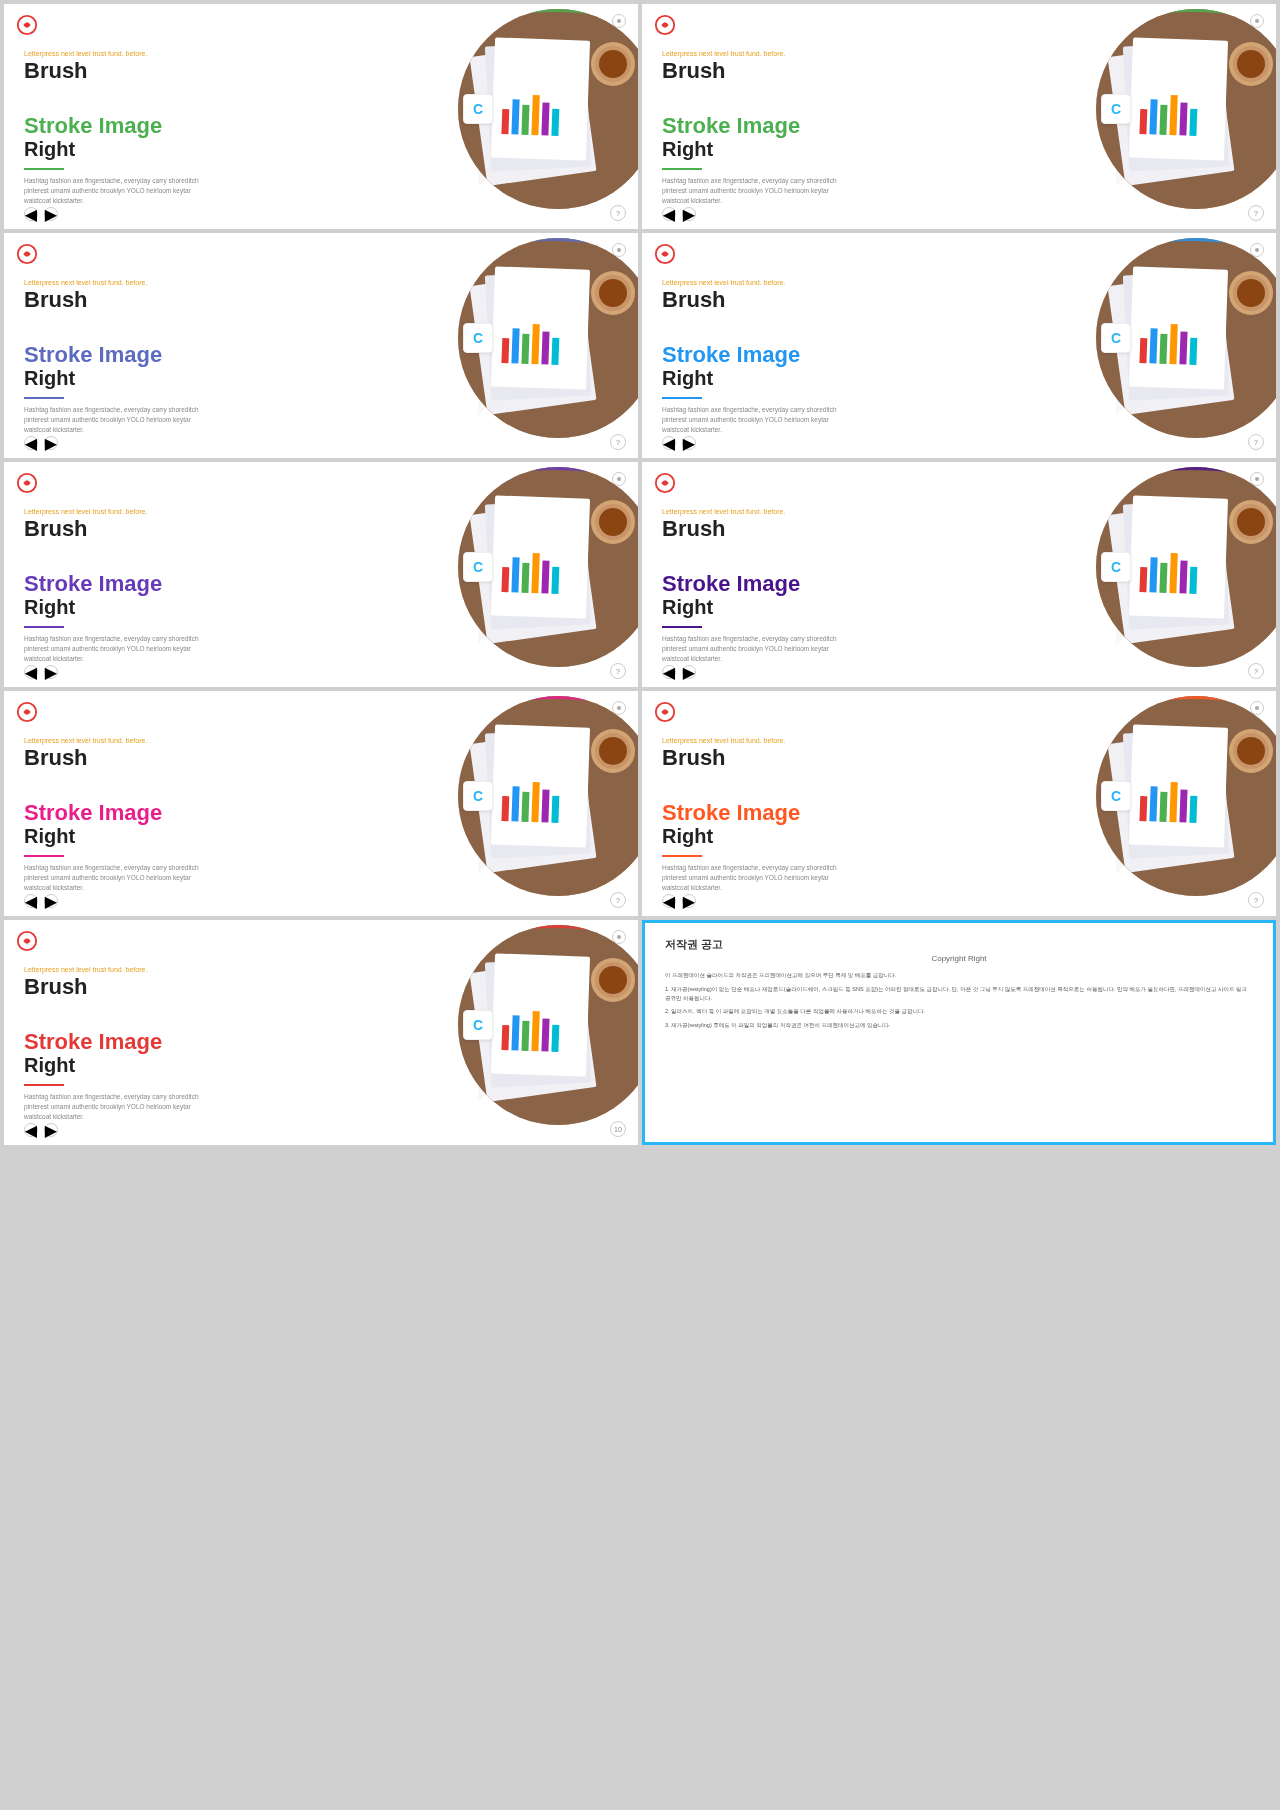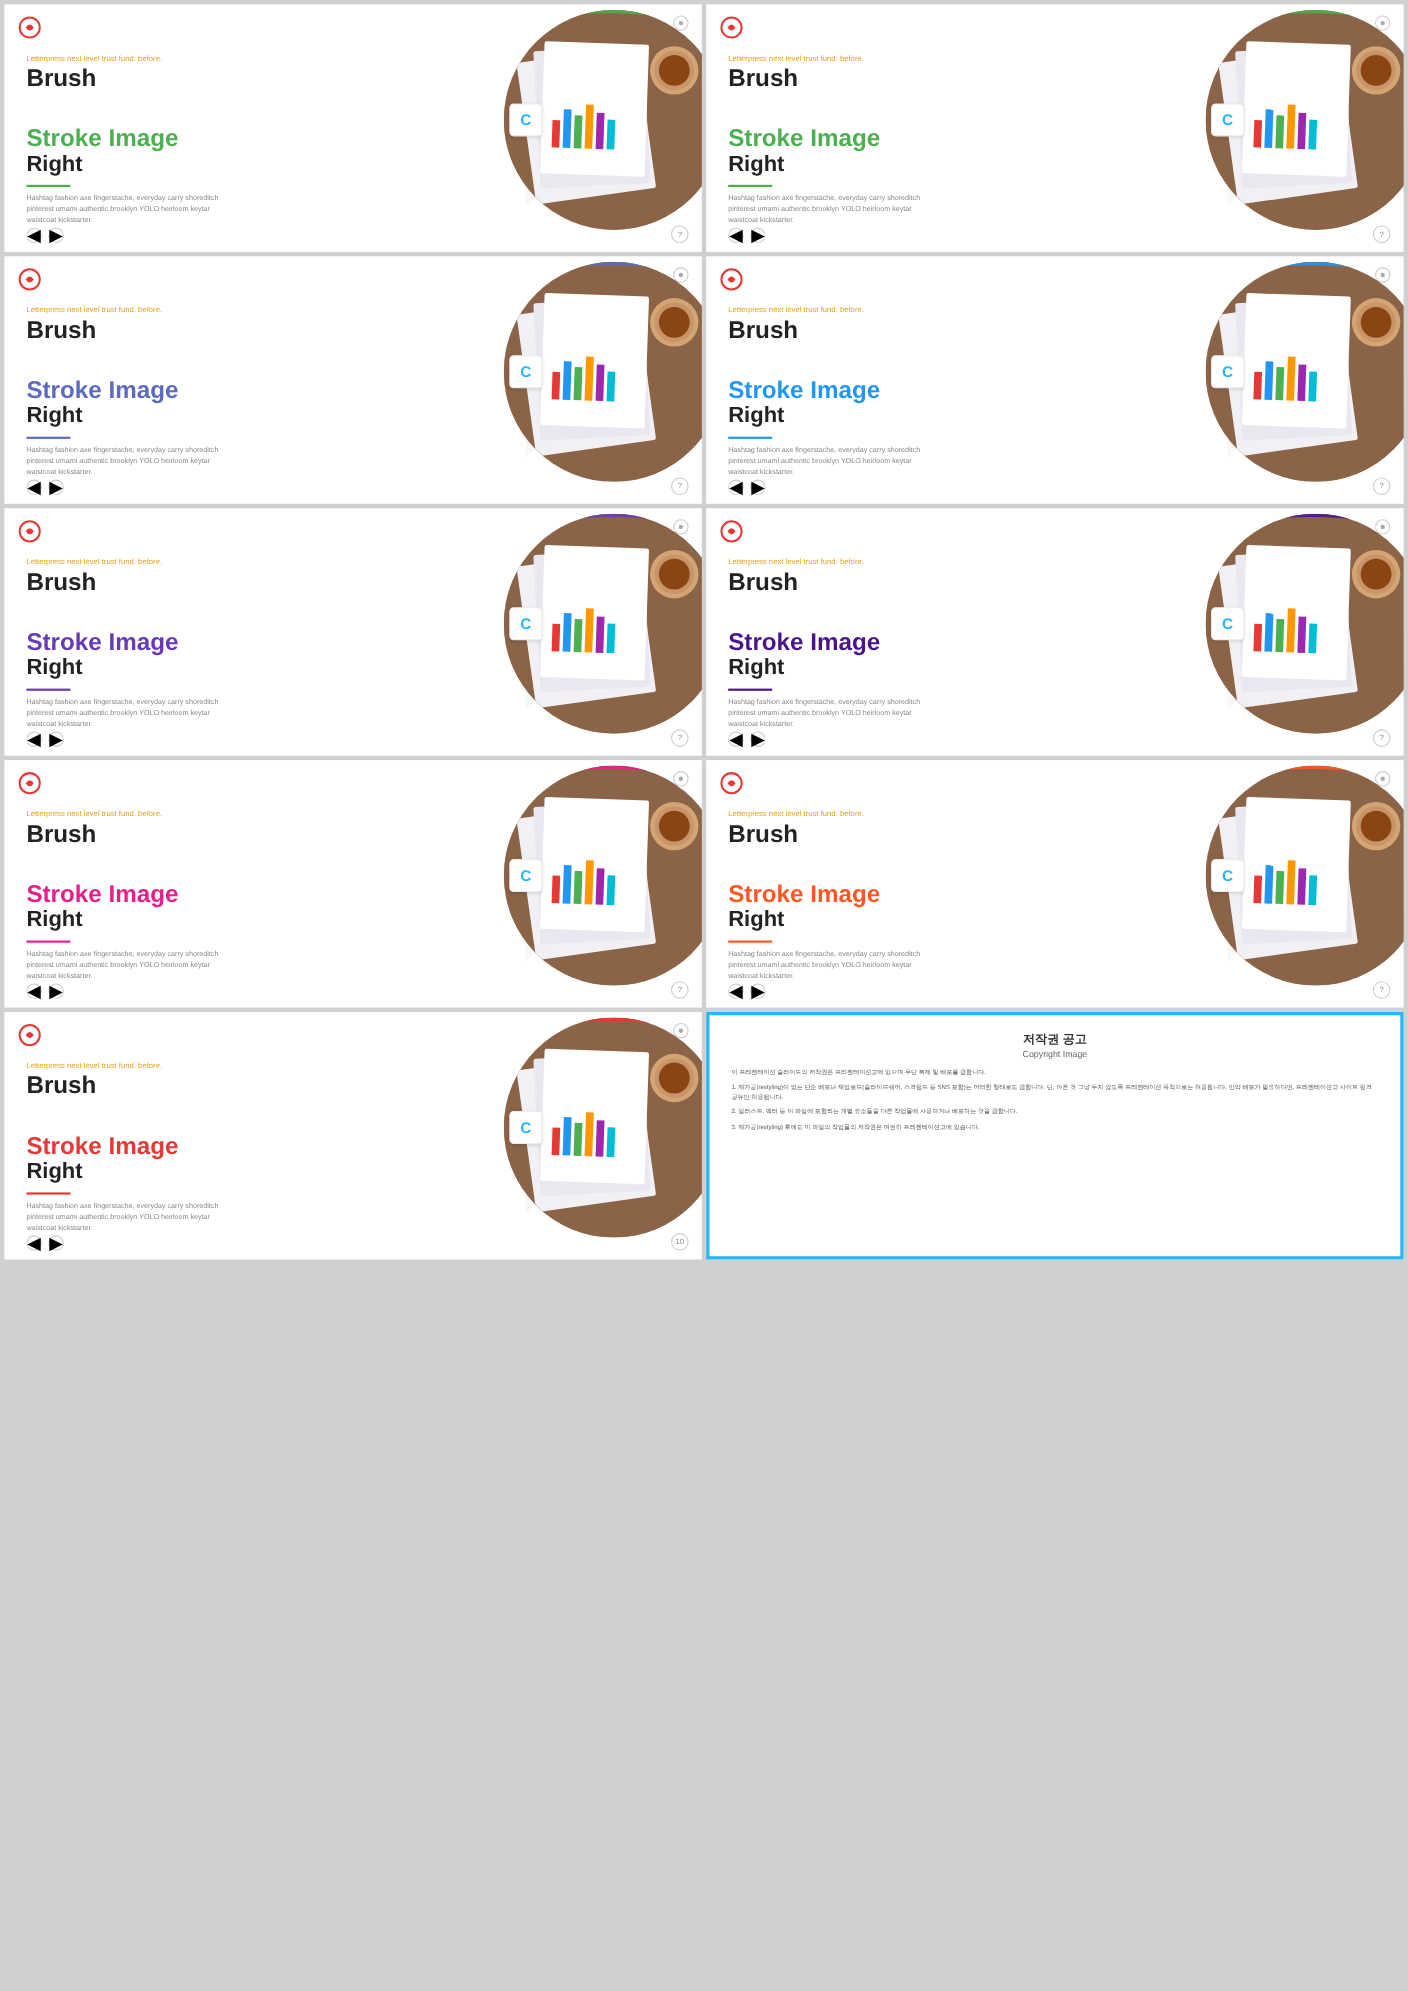--- a/index.html
+++ b/index.html
@@ -161,21 +161,20 @@
 
     
     .slide-copyright {
       background: #fff;
       position: relative;
       height: 225px;
       padding: 14px 20px;
       border: 3px solid #29b6f6;
     }
     .copyright-title {
-      text-align: center;
       font-size: 11px;
       font-weight: bold;
       color: #333;
       margin-bottom: 2px;
     }
     .copyright-subtitle {
       text-align: center;
       font-size: 8px;
       color: #666;
       margin-bottom: 8px;
@@ -751,20 +750,20 @@
     </div>
     <div class="slide-bottom">
       <div class="bottom-icon">◀</div>
       <div class="bottom-icon">▶</div>
     </div>
     <div class="slide-page-num">10</div>
   </div>
 
   <div class="slide slide-copyright">
     <div class="copyright-title">저작권 공고</div>
-    <div class="copyright-subtitle">Copyright Image</div>
+    <div class="copyright-subtitle">Copyright Right</div>
     <div class="copyright-text">이 프레젠테이션 슬라이드의 저작권은 프리젠테이션고에 있으며 무단 복제 및 배포를 금합니다.</div>
     <div class="copyright-text">1. 재가공(restyling)이 없는 단순 배포나 재업로드(슬라이드쉐어, 스크립드 등 SNS 포함)는 어떠한 형태로도 금합니다. 단, 아픈 것 그냥 두지 않도록 프레젠테이션 목적으로는 허용됩니다. 만약 배포가 필요하다면, 프레젠테이션고 사이트 링크 공유만 허용됩니다.</div>
     <div class="copyright-text">2. 일러스트, 벡터 등 이 파일에 포함되는 개별 요소들을 다른 작업물에 사용하거나 배포하는 것을 금합니다.</div>
     <div class="copyright-text">3. 재가공(restyling) 후에도 이 파일의 작업물의 저작권은 여전히 프레젠테이션고에 있습니다.</div>
   </div>
 
 </div>
 
 </body></html>

